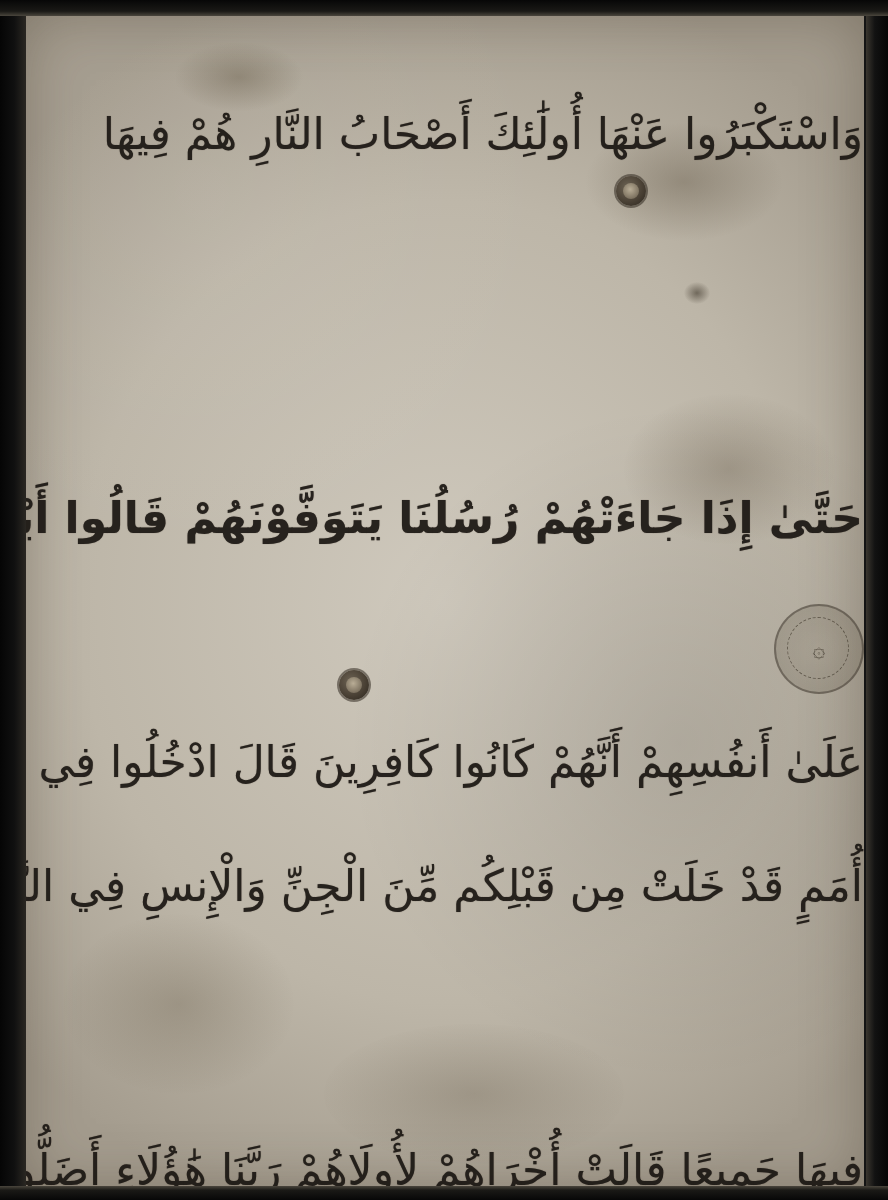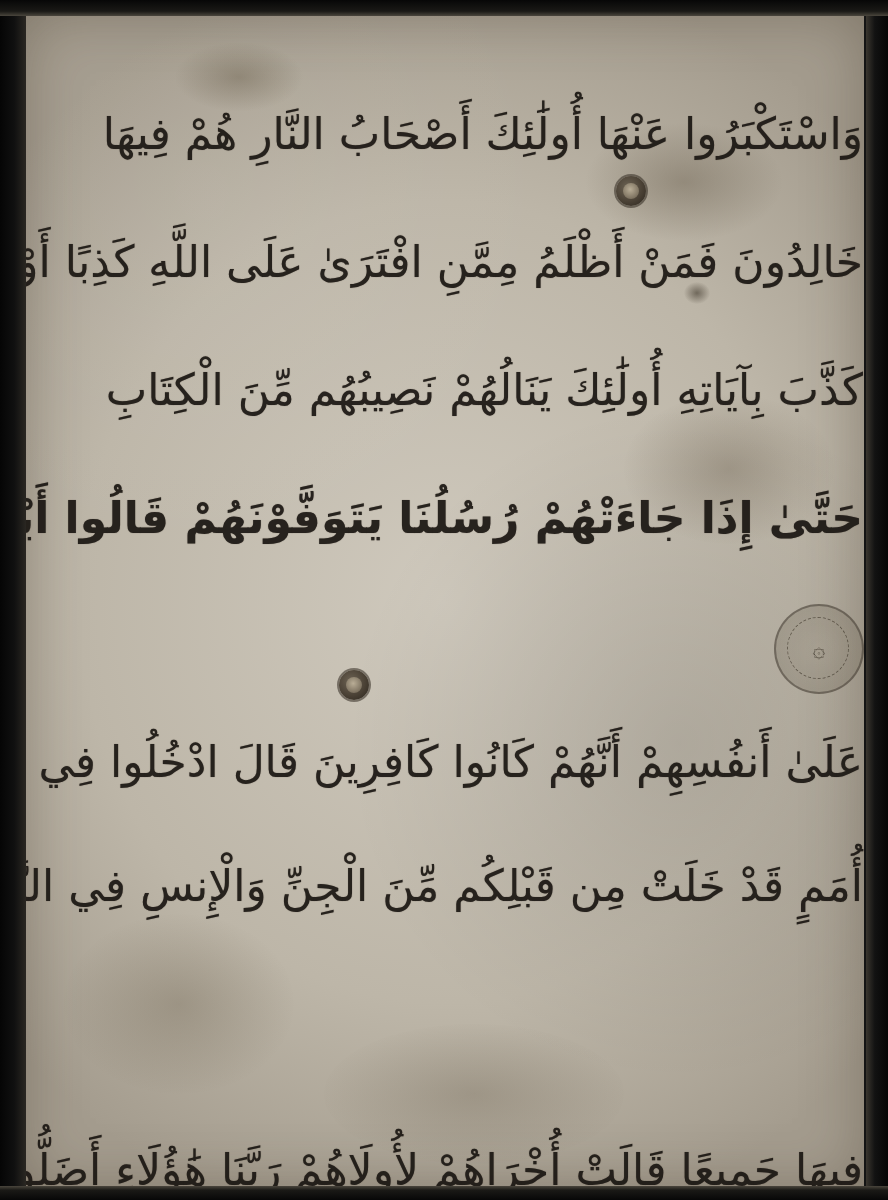--- a/index.html
+++ b/index.html
@@ -157,22 +157,20 @@
     <div class="stain" style="left:150px; top:28px; width:130px; height:70px; background:radial-gradient(ellipse at center, rgba(90,78,58,0.35), rgba(90,78,58,0) 70%);"></div>
     <div class="stain" style="left:560px; top:108px; width:200px; height:120px; background:radial-gradient(ellipse at center, rgba(80,68,50,0.32), rgba(80,68,50,0) 70%);"></div>
     <div class="stain" style="left:660px; top:268px; width:26px; height:22px; background:radial-gradient(ellipse at center, rgba(50,42,30,0.55), rgba(50,42,30,0) 72%);"></div>
     <div class="stain" style="left:600px; top:380px; width:210px; height:150px; background:radial-gradient(ellipse at center, rgba(85,72,54,0.30), rgba(85,72,54,0) 72%);"></div>
     <div class="stain" style="left:40px; top:900px; width:230px; height:180px; background:radial-gradient(ellipse at center, rgba(88,76,56,0.25), rgba(88,76,56,0) 72%);"></div>
     <div class="stain" style="left:300px; top:1010px; width:300px; height:140px; background:radial-gradient(ellipse at center, rgba(80,68,50,0.22), rgba(80,68,50,0) 74%);"></div>
 
     <div class="text-block">
 
       <div class="line" style="top:48px;">وَاسْتَكْبَرُوا عَنْهَا أُولَٰئِكَ أَصْحَابُ النَّارِ هُمْ فِيهَا</div>
-      <div class="line" style="top:176px;">خَالِدُونَ فَمَنْ أَظْلَمُ مِمَّنِ افْتَرَىٰ عَلَى اللَّهِ كَذِبًا أَوْ</div>
-      <div class="line" style="top:304px;">كَذَّبَ بِآيَاتِهِ أُولَٰئِكَ يَنَالُهُمْ نَصِيبُهُم مِّنَ الْكِتَابِ</div>
       <div class="line" style="top:432px;font-weight:bold;">حَتَّىٰ إِذَا جَاءَتْهُمْ رُسُلُنَا يَتَوَفَّوْنَهُمْ قَالُوا أَيْنَ مَا كُنتُمْ</div>
       <div class="line" style="top:800px;">أُمَمٍ قَدْ خَلَتْ مِن قَبْلِكُم مِّنَ الْجِنِّ وَالْإِنسِ فِي النَّارِ</div>
       <div class="line" style="top:676px;">عَلَىٰ أَنفُسِهِمْ أَنَّهُمْ كَانُوا كَافِرِينَ قَالَ ادْخُلُوا فِي</div>
       <div class="line" style="top:1040px;margin-top:44px;">فِيهَا جَمِيعًا قَالَتْ أُخْرَاهُمْ لِأُولَاهُمْ رَبَّنَا هَٰؤُلَاءِ أَضَلُّونَا</div>
 
       <div class="rosette" style="left:522px; top:112px;"></div>
       <div class="rosette" style="left:245px; top:606px;"></div>
     </div>
 
     <div class="seal" style="left:750px; top:590px;">

